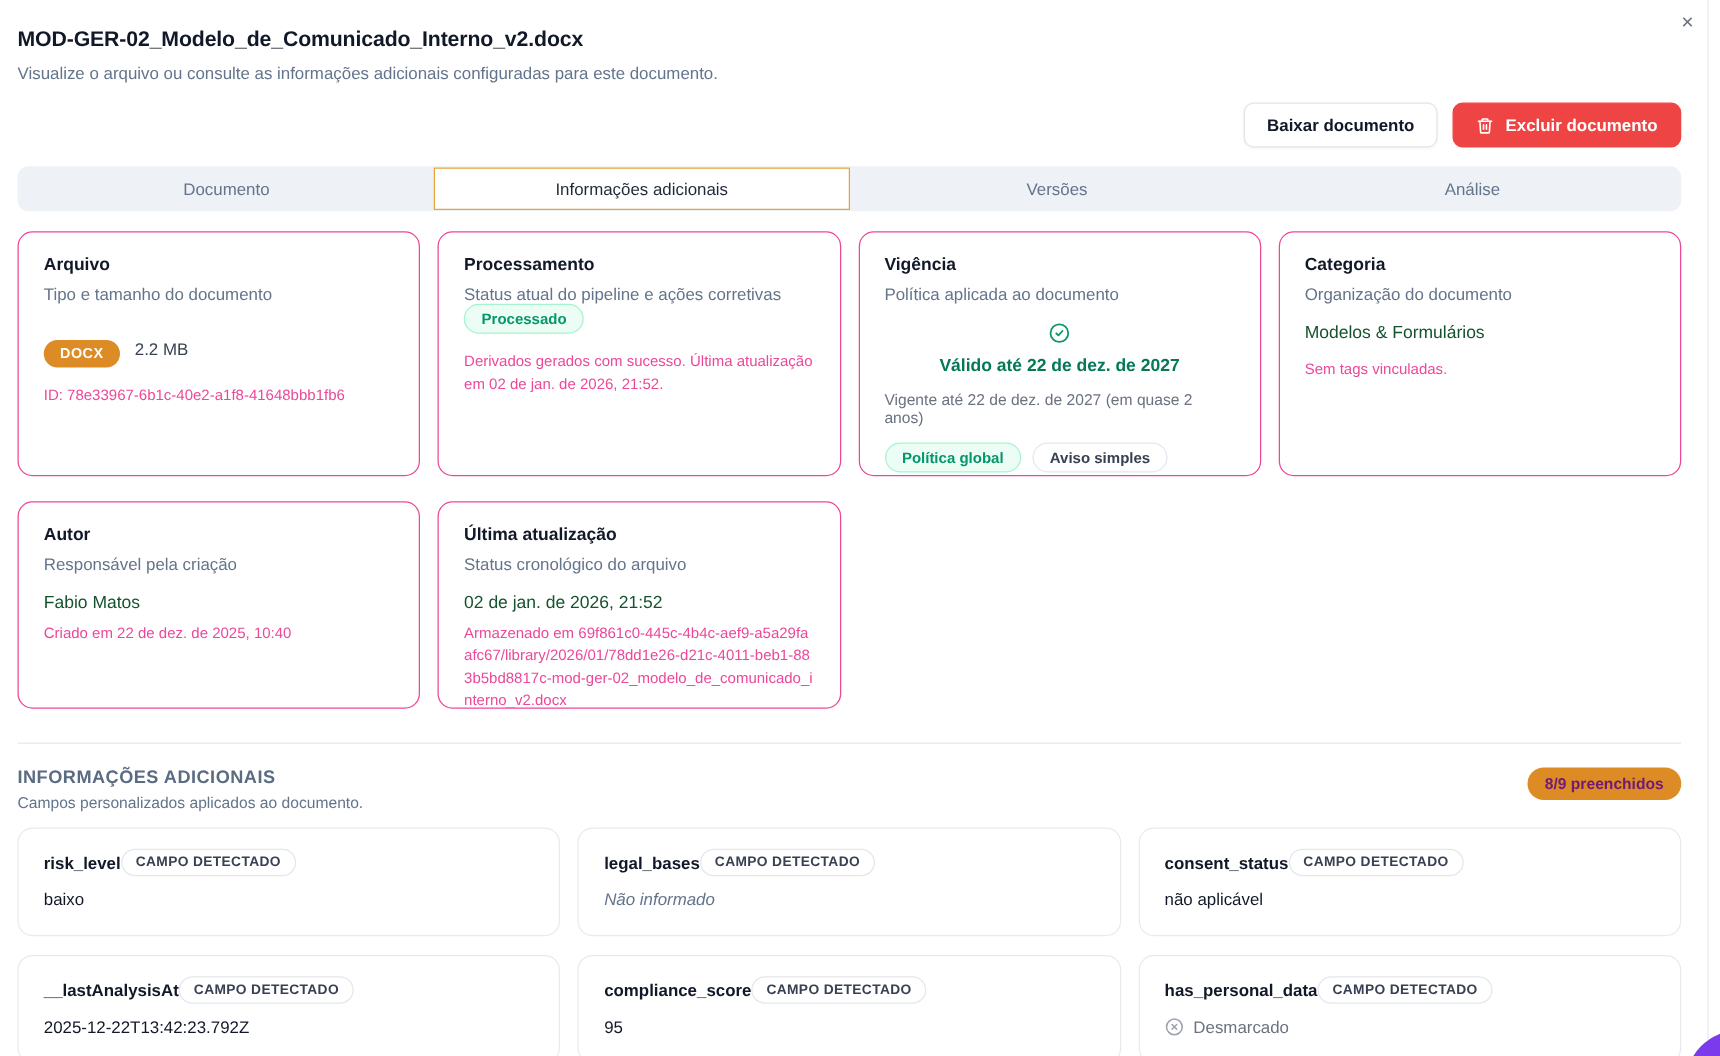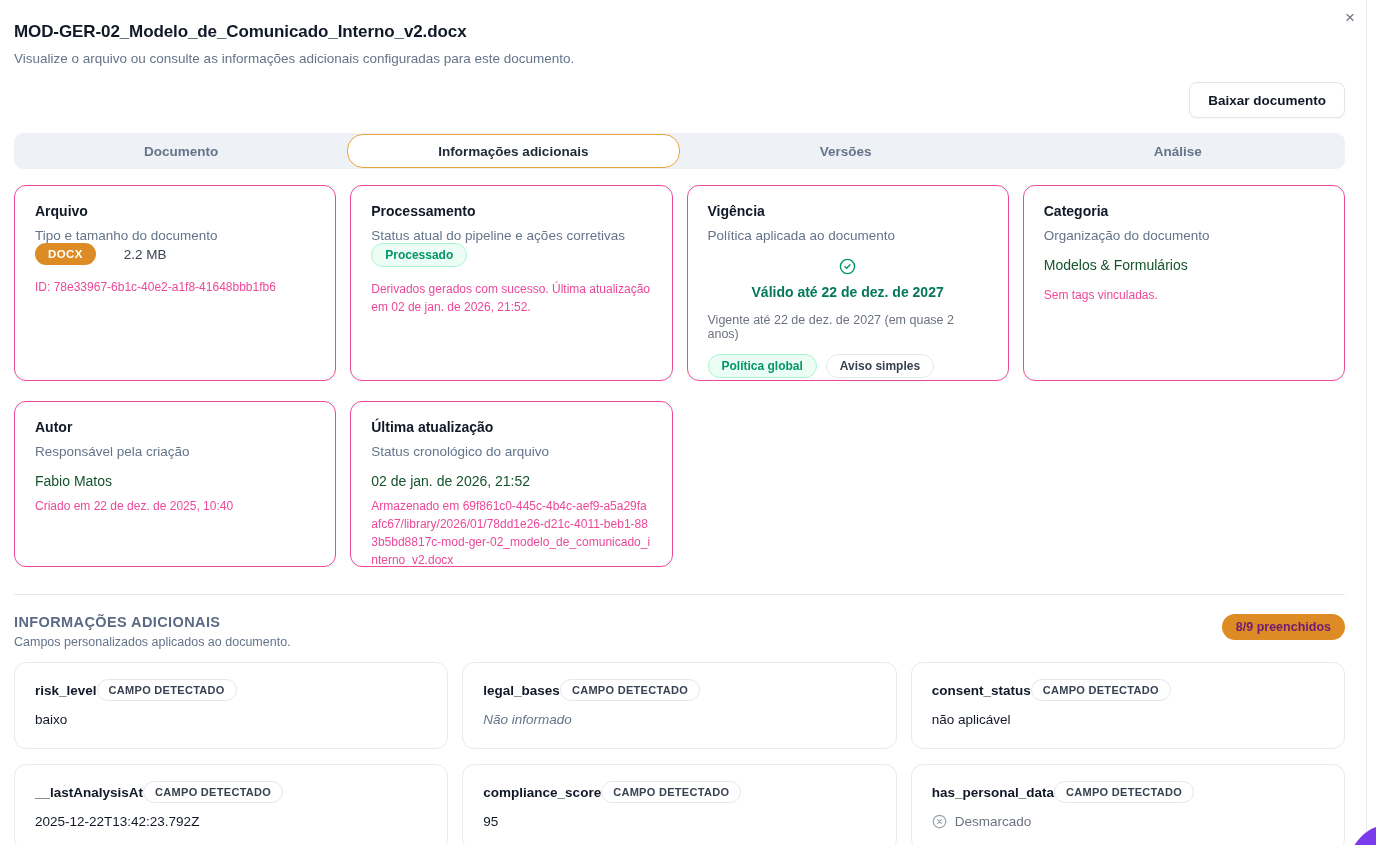--- a/index.html
+++ b/index.html
@@ -28,30 +28,30 @@
          display: inline-flex; align-items: center; gap: 9px; padding: 0 18px; cursor: pointer; }
   .btn-outline { background: #fff; border: 1px solid #e2e5ea; color: #111827;
                  box-shadow: 0 1px 2px rgba(16,24,40,.04); }
   .btn-danger { background: #ef4444; border: 1px solid #ef4444; color: #fff; }
   .btn-danger svg { display: block; }
 
   
   .tabbar { margin-top: 15px; background: #eef1f6; border-radius: 9px; height: 36px;
             display: grid; grid-template-columns: repeat(4, 1fr); align-items: stretch; padding: 1px; }
   .tab { display: flex; align-items: center; justify-content: center;
-         font-size: 13.5px; color: #64748b; border-radius: 16px; cursor: pointer; font-weight: bold; }
+         font-size: 13.5px; color: #64748b; border-radius: 0; cursor: pointer; }
   .tab.active { background: #fff; border: 1px solid #e8a33d; color: #1f2937; }
 
   
   .cards-grid { display: grid; grid-template-columns: repeat(4, 1fr);
                 grid-template-rows: 196px 166px; column-gap: 14px; row-gap: 20px; margin-top: 16px; }
   .card { background: #fff; border: 1px solid #ec4899; border-radius: 12px; padding: 17px 20px; overflow: hidden; }
   .card-title { font-size: 14px; font-weight: 700; color: #111827; }
   .card-sub { font-size: 13.5px; color: #64748b; margin-top: 9px; }
-  .badge-row { display: flex; align-items: center; gap: 28px; margin-top: 0; }
+  .badge-row { display: flex; align-items: flex-start; gap: 12px; margin-top: 29px; }
   .docx-badge { background: #dd8b24; color: #fff; font-size: 11.5px; font-weight: 700;
                 letter-spacing: .4px; padding: 5px 13px; border-radius: 999px; }
   .file-size { font-size: 13.5px; color: #374151; }
   .muted-sm { font-size: 12px; color: #ec4899; margin-top: 13px; line-height: 1.5; }
   .pill-green { display: inline-block; background: #ecfdf5; border: 1px solid #a7f3d0; color: #059669;
                 font-size: 12px; font-weight: 700; padding: 4px 13px; border-radius: 999px; }
   .validity-row { display: flex; align-items: center; gap: 9px; margin-top: 15px; flex-direction: column; }
   .validity-text { font-size: 14px; font-weight: 700; color: #047857; }
   .validity-note { font-size: 12.5px; color: #6b7280; margin-top: 13px; }
   .tag-pills { display: flex; flex-wrap: wrap; gap: 9px; margin-top: 13px; }
@@ -93,20 +93,32 @@
 
 <div class="page">
 
   <div class="doc-title">MOD-GER-02_Modelo_de_Comunicado_Interno_v2.docx</div>
   <div class="doc-subtitle">Visualize o arquivo ou consulte as informações adicionais configuradas para este documento.</div>
 
   <div class="actions">
     <button class="btn btn-outline">
       <span>Baixar documento</span>
     </button>
+    <button class="btn btn-danger">
+      <span>
+        <svg width="14" height="15" viewBox="0 0 24 24" fill="none" stroke="#ffffff" stroke-width="2.2" stroke-linecap="round" stroke-linejoin="round">
+          <path d="M3 6h18"></path>
+            <path d="M8 6V4a1 1 0 0 1 1-1h6a1 1 0 0 1 1 1v2"></path>
+          <path d="M5 6l1 15a1 1 0 0 0 1 1h10a1 1 0 0 0 1-1l1-15"></path>
+          <path d="M10 11v6"></path>
+            <path d="M14 11v6"></path>
+        </svg>
+      </span>
+      <span>Excluir documento</span>
+    </button>
   </div>
 
   <div class="tabbar">
     <div class="tab">Documento</div>
     <div class="tab active">Informações adicionais</div>
     <div class="tab">Versões</div>
     <div class="tab">Análise</div>
   </div>
 
   <div class="cards-grid">

